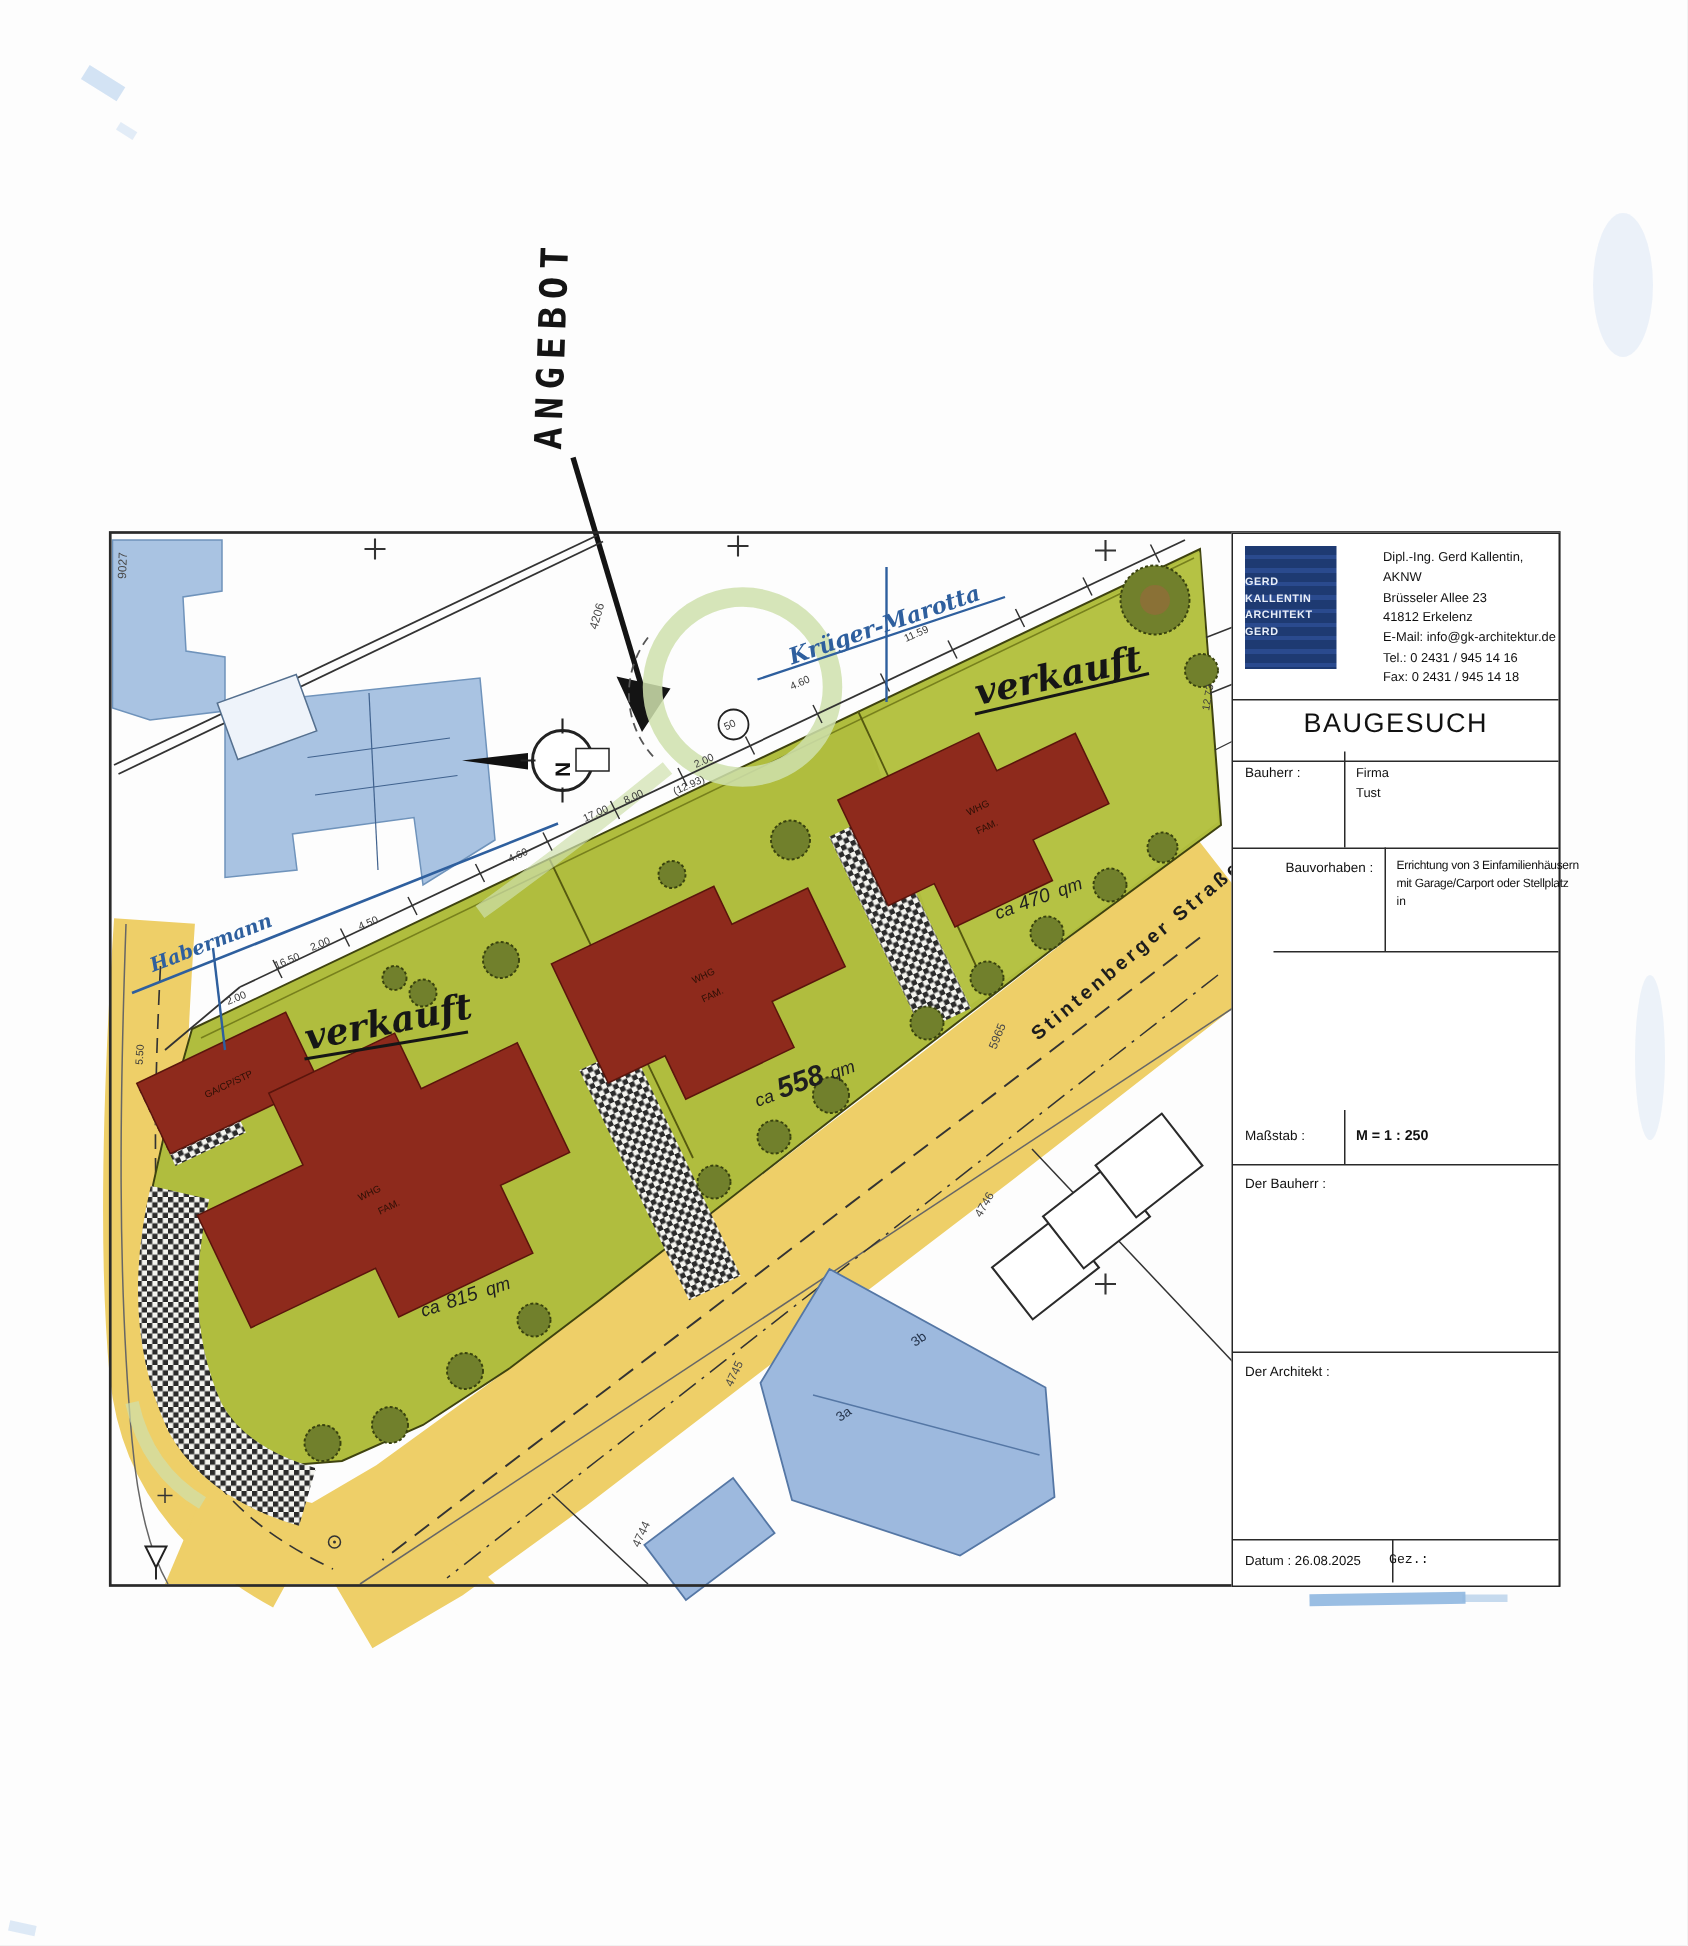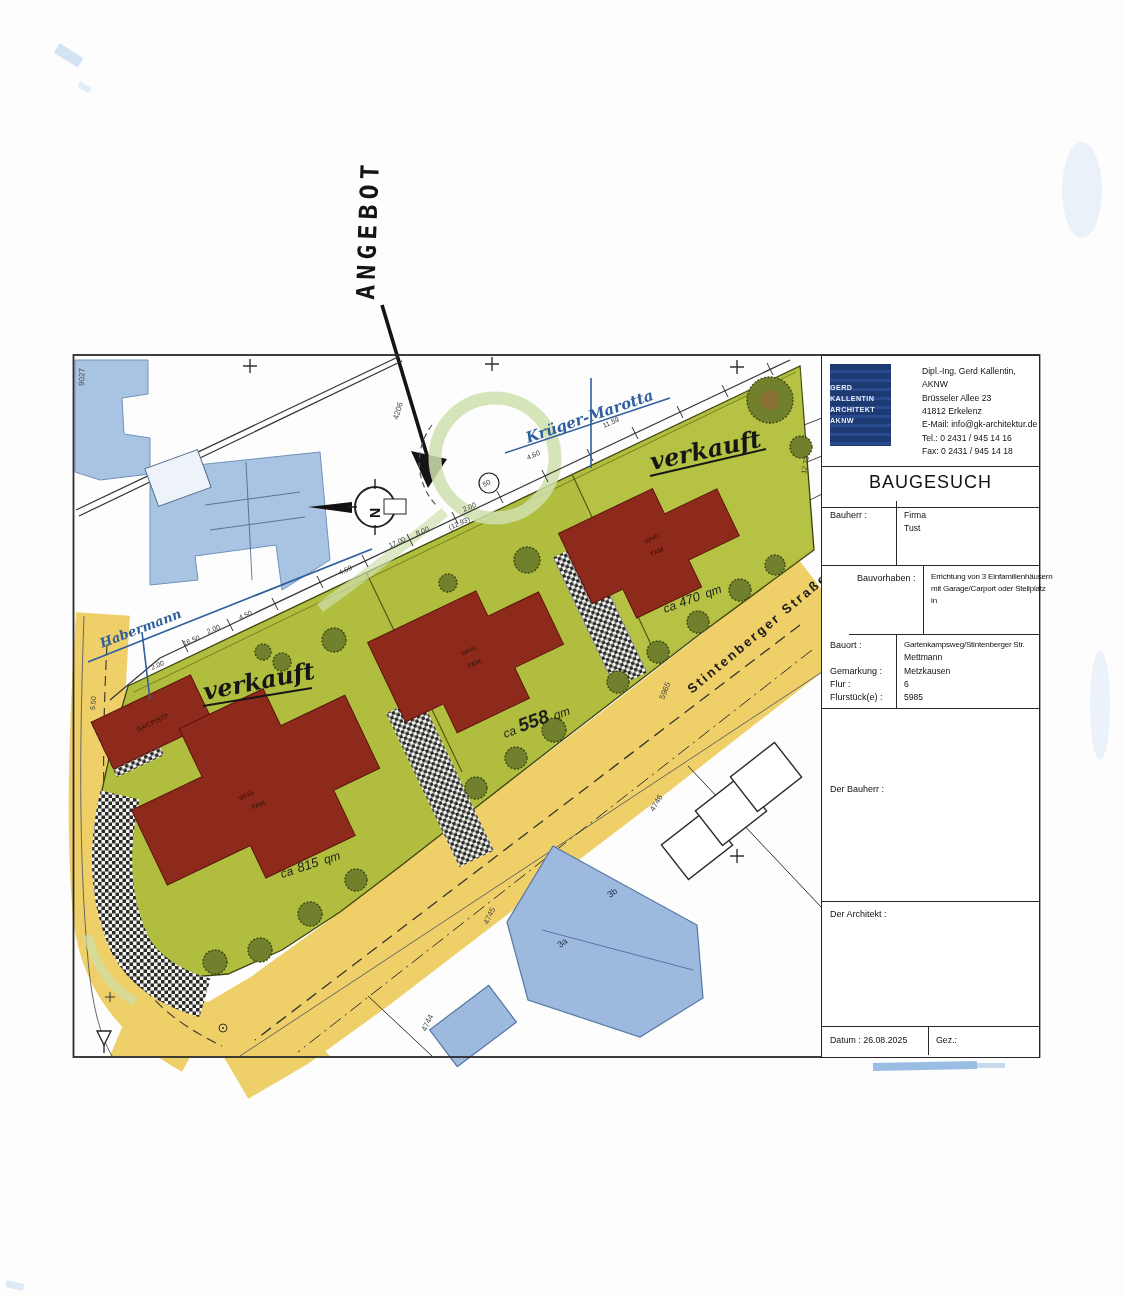--- a/index.html
+++ b/index.html
@@ -283,21 +283,21 @@
   </g>
 
   <rect x="73.5" y="355" width="966" height="702" fill="none" stroke="#2a2a2a" stroke-width="1.8"></rect>
 </svg>
 
 <div class="tb">
 
   <div class="tb-row" style="top:0;height:110px;">
     <div class="logo">
       <div>GERD KALLENTIN</div>
-      <div>ARCHITEKT AKNW</div>
+      <div>ARCHITEKT GERD</div>
     </div>
     <div class="info">
       <div>Dipl.-Ing. Gerd Kallentin, AKNW</div>
       <div>Brüsseler Allee 23</div>
       <div>41812 Erkelenz</div>
       <div>E-Mail: info@gk-architektur.de</div>
       <div>Tel.: 0 2431 / 945 14 16</div>
       <div>Fax: 0 2431 / 945 14 18</div>
     </div>
   </div>
@@ -312,44 +312,37 @@
   </div>
 
   <div class="tb-row" style="top:209px;height:69px;margin-left:27px;">
     <div class="vd" style="left:74px;"></div>
     <div class="lbl" style="left:8px;top:8px;">Bauvorhaben :</div>
     <div class="val" style="left:82px;top:7px;font-size:8px;letter-spacing:-0.2px;">Errichtung von 3 Einfamilienhäusern</div>
     <div class="val" style="left:82px;top:19px;font-size:8px;letter-spacing:-0.2px;">mit Garage/Carport oder Stellplatz</div>
     <div class="val" style="left:82px;top:31px;font-size:8px;">in</div>
   </div>
 
-  <div class="tb-row" style="top:278px;height:74px;">
+
+
+  <div class="tb-row" style="top:384px;height:36px;">
     <div class="vd" style="left:74px;"></div>
-    <div class="lbl" style="left:8px;top:6px;">Bauort :</div>
-    <div class="lbl" style="left:8px;top:32px;">Gemarkung :</div>
-    <div class="lbl" style="left:8px;top:45px;">Flur :</div>
-    <div class="lbl" style="left:8px;top:58px;">Flurstück(e) :</div>
-    <div class="val" style="left:82px;top:6px;font-size:8px;letter-spacing:-0.2px;">Gartenkampsweg/Stintenberger Str.</div>
-    <div class="val" style="left:82px;top:18px;">Mettmann</div>
-    <div class="val" style="left:82px;top:32px;">Metzkausen</div>
-    <div class="val" style="left:82px;top:45px;">6</div>
-    <div class="val" style="left:82px;top:58px;">5985</div>
-  </div>
-
-
+    <div class="lbl" style="left:8px;top:12px;">Maßstab :</div>
+    <div class="val mass-val" style="left:82px;top:12px;">M = 1 : 250</div>
+  </div>
 
   <div class="tb-row" style="top:420px;height:125px;">
     <div class="lbl" style="left:8px;top:8px;">Der Bauherr :</div>
   </div>
 
   <div class="tb-row" style="top:545px;height:125px;">
     <div class="lbl" style="left:8px;top:8px;">Der Architekt :</div>
   </div>
 
   <div class="tb-row" style="top:670px;height:29px;border-bottom:none;">
     <div class="vd" style="left:106px;"></div>
     <div class="lbl" style="left:8px;top:9px;font-size:8.8px;">Datum : 26.08.2025</div>
-    <div class="lbl" style="left:114px;top:9px;font-size:8.8px;">Gez.:</div>
+    <div class="lbl" style="left:104px;top:9px;font-size:8.8px;font-family:Liberation Mono, monospace;">Gez.:</div>
   </div>
 
 </div>
 
 </div>
 
 </body></html>

